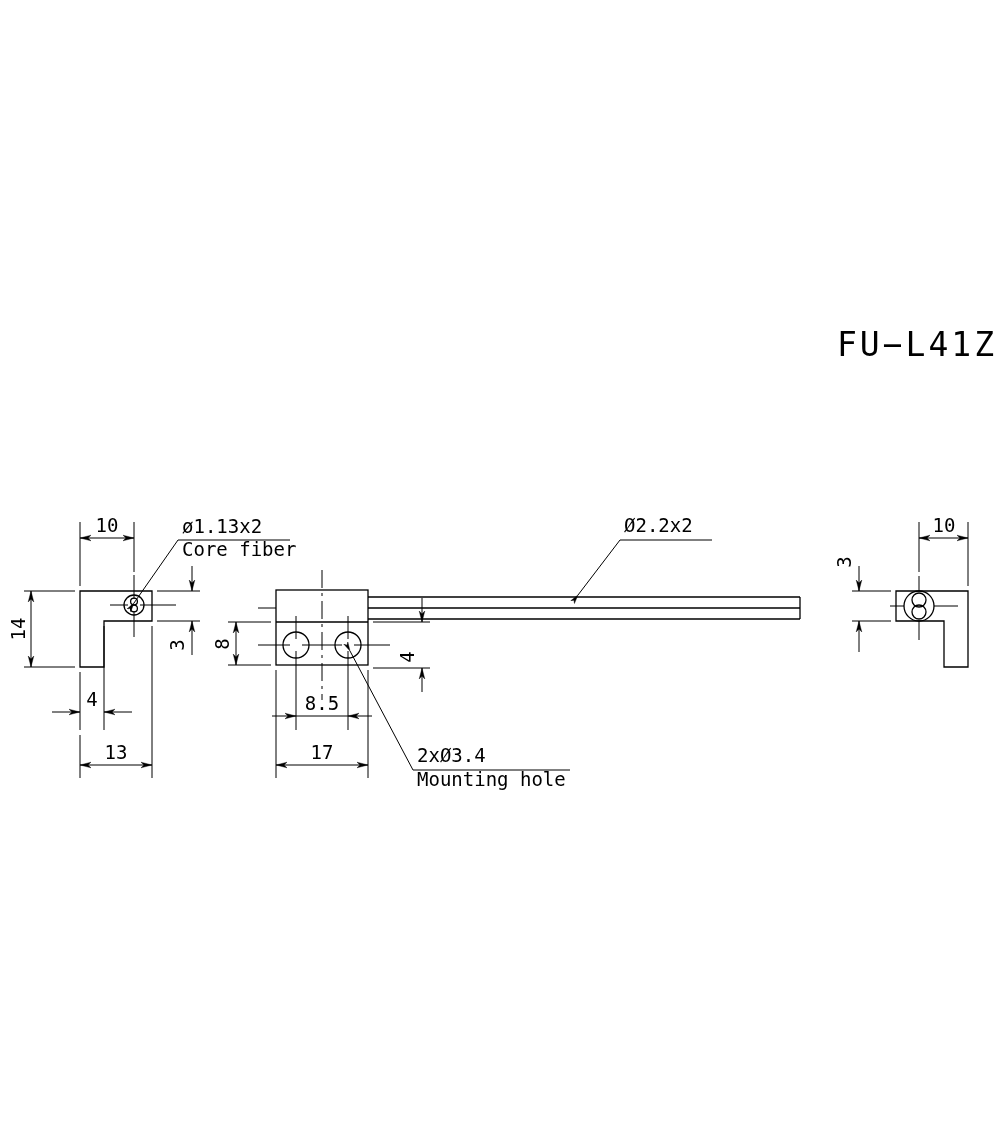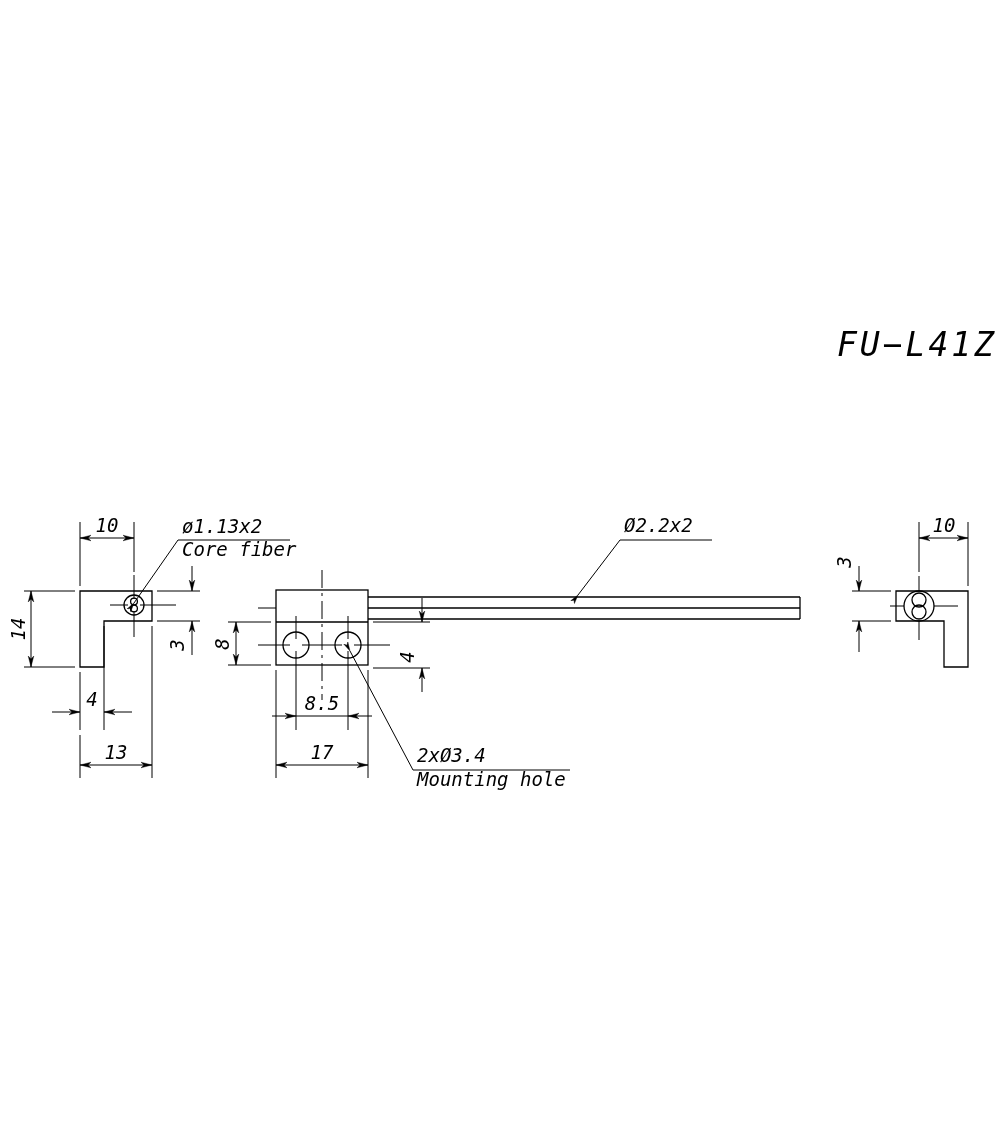--- a/index.html
+++ b/index.html
@@ -2,21 +2,21 @@
 <html><head>
 <meta charset="utf-8">
 <title>FU-L41Z</title>
 <style>
   html,body{margin:0;padding:0;background:#ffffff;}
   body{
     width:1000px;height:1122px;position:relative;overflow:hidden;
     font-family:"DejaVu Sans Mono","Liberation Mono",monospace;
     color:#000000;
   }
-  #drawing-root{position:absolute;left:0;top:0;width:1000px;height:1122px;font-style:italic;}
+  #drawing-root{position:absolute;left:0;top:0;width:1000px;height:1122px;}
   svg{display:block;}
   .txt{
     font-family:"DejaVu Sans Mono","Liberation Mono",monospace;
     fill:#000000;
   }
   .title-txt{
     font-size:33px;
     letter-spacing:3px;
   }
   .dim-txt{font-size:19px;}

